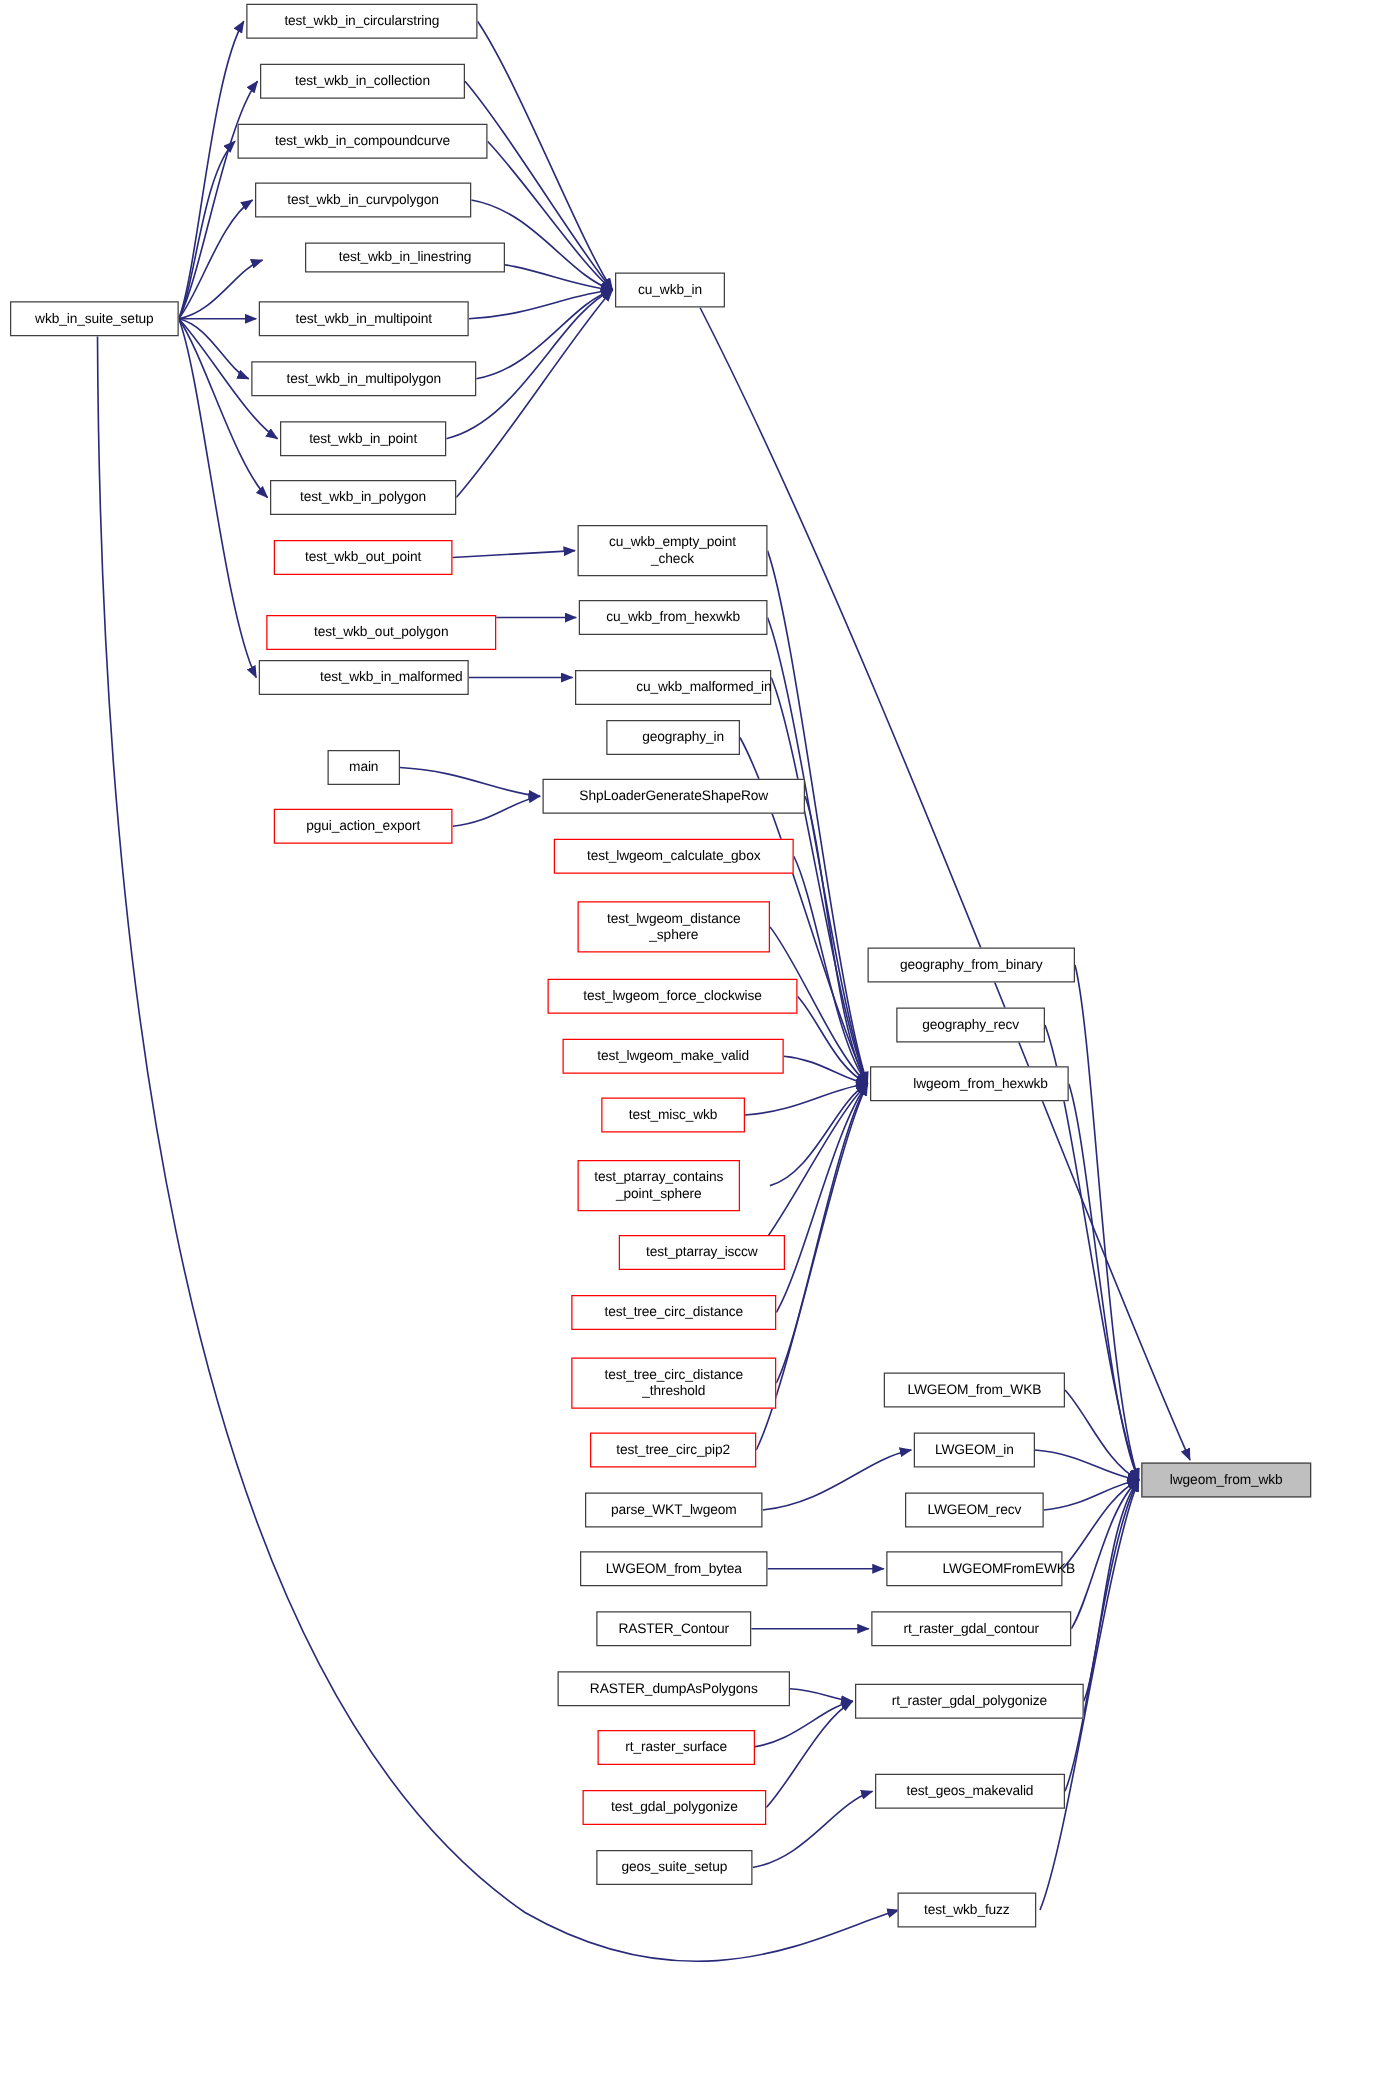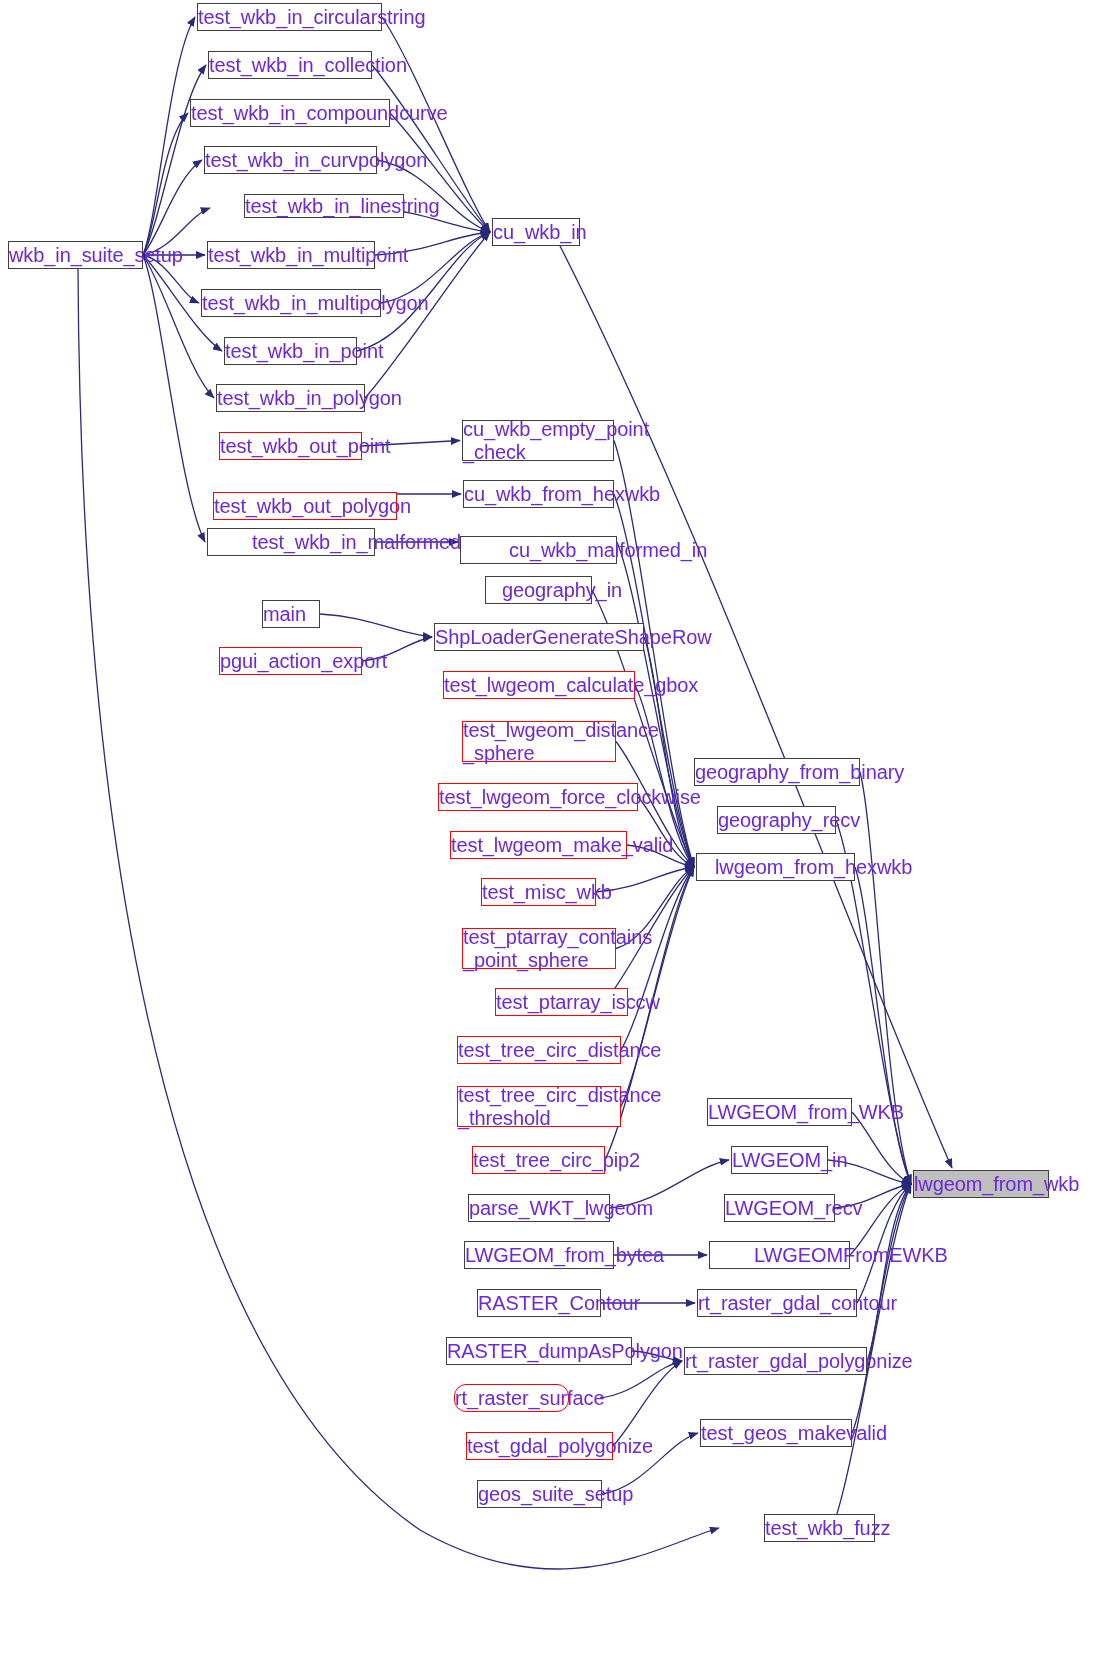--- a/index.html
+++ b/index.html
@@ -23,24 +23,25 @@
     width: 1120px;
     height: 1665px;
     pointer-events: none;
   }
   .node {
     position: absolute;
     box-sizing: border-box;
     display: flex;
     align-items: center;
     justify-content: center;
+    text-align: center;
     background: #ffffff;
     border: 1px solid #404040;
-    color: #6d28d9;
-    font-size: 20px;
+    color: #000000;
+    font-size: 11px;
     line-height: 1.12;
     white-space: pre;
     letter-spacing: -0.1px;
     z-index: 5;
   }
   .node.red {
     border: 1px solid #ff0000;
   }
   .node.sel {
     background: #bfbfbf;
@@ -145,40 +146,40 @@
       <div class="node" style="left: 463px; top: 480px; width: 151px; height: 28px;"><span class="node-label">cu_wkb_from_hexwkb</span></div>
       <div class="node" style="left: 460px; top: 536px; width: 157px; height: 28px; padding-left: 48px;"><span class="node-label">cu_wkb_malformed_in</span></div>
       <div class="node" style="left: 485px; top: 576px; width: 107px; height: 28px; padding-left: 16px;"><span class="node-label">geography_in</span></div>
       <div class="node" style="left: 434px; top: 623px; width: 210px; height: 28px;"><span class="node-label">ShpLoaderGenerateShapeRow</span></div>
       <div class="node red" style="left: 443px; top: 671px; width: 192px; height: 28px;"><span class="node-label">test_lwgeom_calculate_gbox</span></div>
       <div class="node red" style="left: 462px; top: 721px; width: 154px; height: 41px;"><span class="node-label">test_lwgeom_distance
 _sphere</span></div>
       <div class="node red" style="left: 438px; top: 783px; width: 200px; height: 28px;"><span class="node-label">test_lwgeom_force_clockwise</span></div>
       <div class="node red" style="left: 450px; top: 831px; width: 177px; height: 28px;"><span class="node-label">test_lwgeom_make_valid</span></div>
       <div class="node red" style="left: 481px; top: 878px; width: 115px; height: 28px;"><span class="node-label">test_misc_wkb</span></div>
-      <div class="node red" style="left: 462px; top: 928px; width: 154px; height: 41px;"><span class="node-label">test_ptarray_contains
+      <div class="node red" style="left: 462px; top: 928px; width: 130px; height: 41px;"><span class="node-label">test_ptarray_contains
 _point_sphere</span></div>
       <div class="node red" style="left: 495px; top: 988px; width: 133px; height: 28px;"><span class="node-label">test_ptarray_isccw</span></div>
       <div class="node red" style="left: 457px; top: 1036px; width: 164px; height: 28px;"><span class="node-label">test_tree_circ_distance</span></div>
       <div class="node red" style="left: 457px; top: 1086px; width: 164px; height: 41px;"><span class="node-label">test_tree_circ_distance
 _threshold</span></div>
       <div class="node red" style="left: 472px; top: 1146px; width: 133px; height: 28px;"><span class="node-label">test_tree_circ_pip2</span></div>
       <div class="node" style="left: 468px; top: 1194px; width: 142px; height: 28px;"><span class="node-label">parse_WKT_lwgeom</span></div>
       <div class="node" style="left: 464px; top: 1241px; width: 150px; height: 28px;"><span class="node-label">LWGEOM_from_bytea</span></div>
       <div class="node" style="left: 477px; top: 1289px; width: 124px; height: 28px;"><span class="node-label">RASTER_Contour</span></div>
       <div class="node" style="left: 446px; top: 1337px; width: 186px; height: 28px;"><span class="node-label">RASTER_dumpAsPolygons</span></div>
-      <div class="node red" style="left: 454px; top: 1384px; width: 115px; height: 28px; border-radius: 12px;"><span class="node-label">rt_raster_surface</span></div>
+      <div class="node red" style="left: 478px; top: 1384px; width: 126px; height: 28px;"><span class="node-label">rt_raster_surface</span></div>
       <div class="node red" style="left: 466px; top: 1432px; width: 147px; height: 28px;"><span class="node-label">test_gdal_polygonize</span></div>
       <div class="node" style="left: 477px; top: 1480px; width: 125px; height: 28px;"><span class="node-label">geos_suite_setup</span></div>
       <div class="node" style="left: 694px; top: 758px; width: 166px; height: 28px;"><span class="node-label">geography_from_binary</span></div>
       <div class="node" style="left: 717px; top: 806px; width: 119px; height: 28px;"><span class="node-label">geography_recv</span></div>
       <div class="node" style="left: 696px; top: 853px; width: 159px; height: 28px; padding-left: 18px;"><span class="node-label">lwgeom_from_hexwkb</span></div>
       <div class="node" style="left: 707px; top: 1098px; width: 145px; height: 28px;"><span class="node-label">LWGEOM_from_WKB</span></div>
       <div class="node" style="left: 731px; top: 1146px; width: 97px; height: 28px;"><span class="node-label">LWGEOM_in</span></div>
       <div class="node" style="left: 724px; top: 1194px; width: 111px; height: 28px;"><span class="node-label">LWGEOM_recv</span></div>
       <div class="node" style="left: 709px; top: 1241px; width: 141px; height: 28px; padding-left: 44px;"><span class="node-label">LWGEOMFromEWKB</span></div>
       <div class="node" style="left: 697px; top: 1289px; width: 160px; height: 28px;"><span class="node-label">rt_raster_gdal_contour</span></div>
       <div class="node" style="left: 684px; top: 1347px; width: 183px; height: 28px;"><span class="node-label">rt_raster_gdal_polygonize</span></div>
       <div class="node" style="left: 700px; top: 1419px; width: 152px; height: 28px;"><span class="node-label">test_geos_makevalid</span></div>
-      <div class="node" style="left: 764px; top: 1514px; width: 111px; height: 28px;"><span class="node-label">test_wkb_fuzz</span></div>
+      <div class="node" style="left: 718px; top: 1514px; width: 111px; height: 28px;"><span class="node-label">test_wkb_fuzz</span></div>
       <div class="node sel" style="left: 913px; top: 1170px; width: 136px; height: 28px;"><span class="node-label">lwgeom_from_wkb</span></div>
     </div>
 </div>
 
 </body></html>

